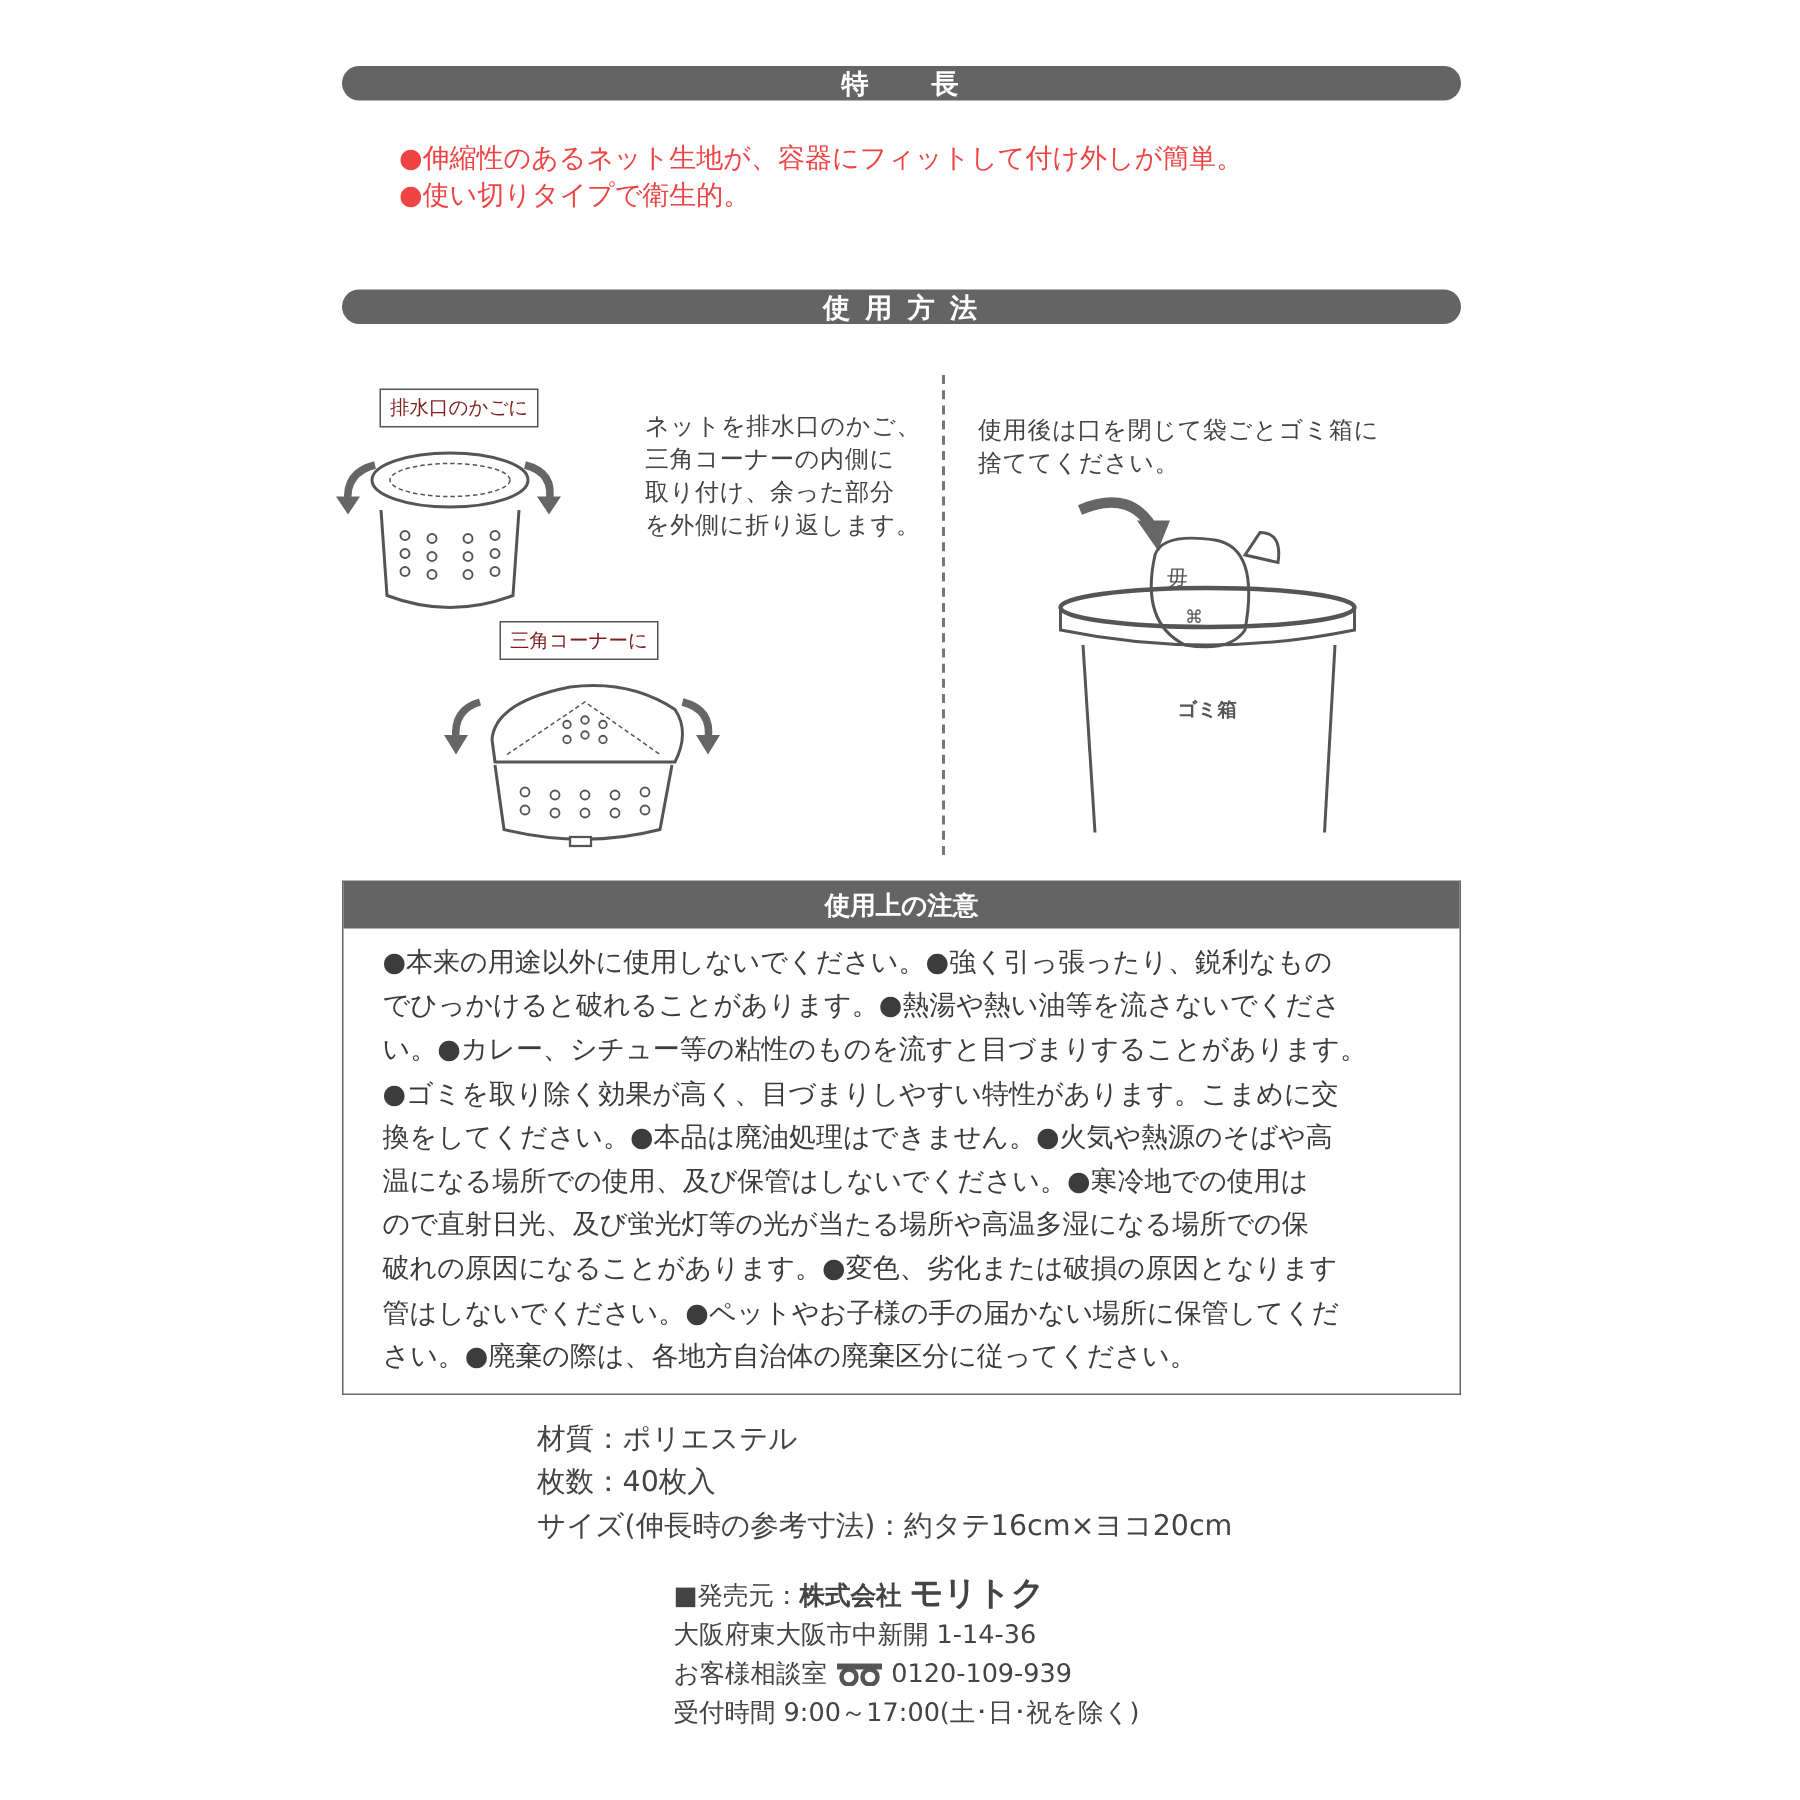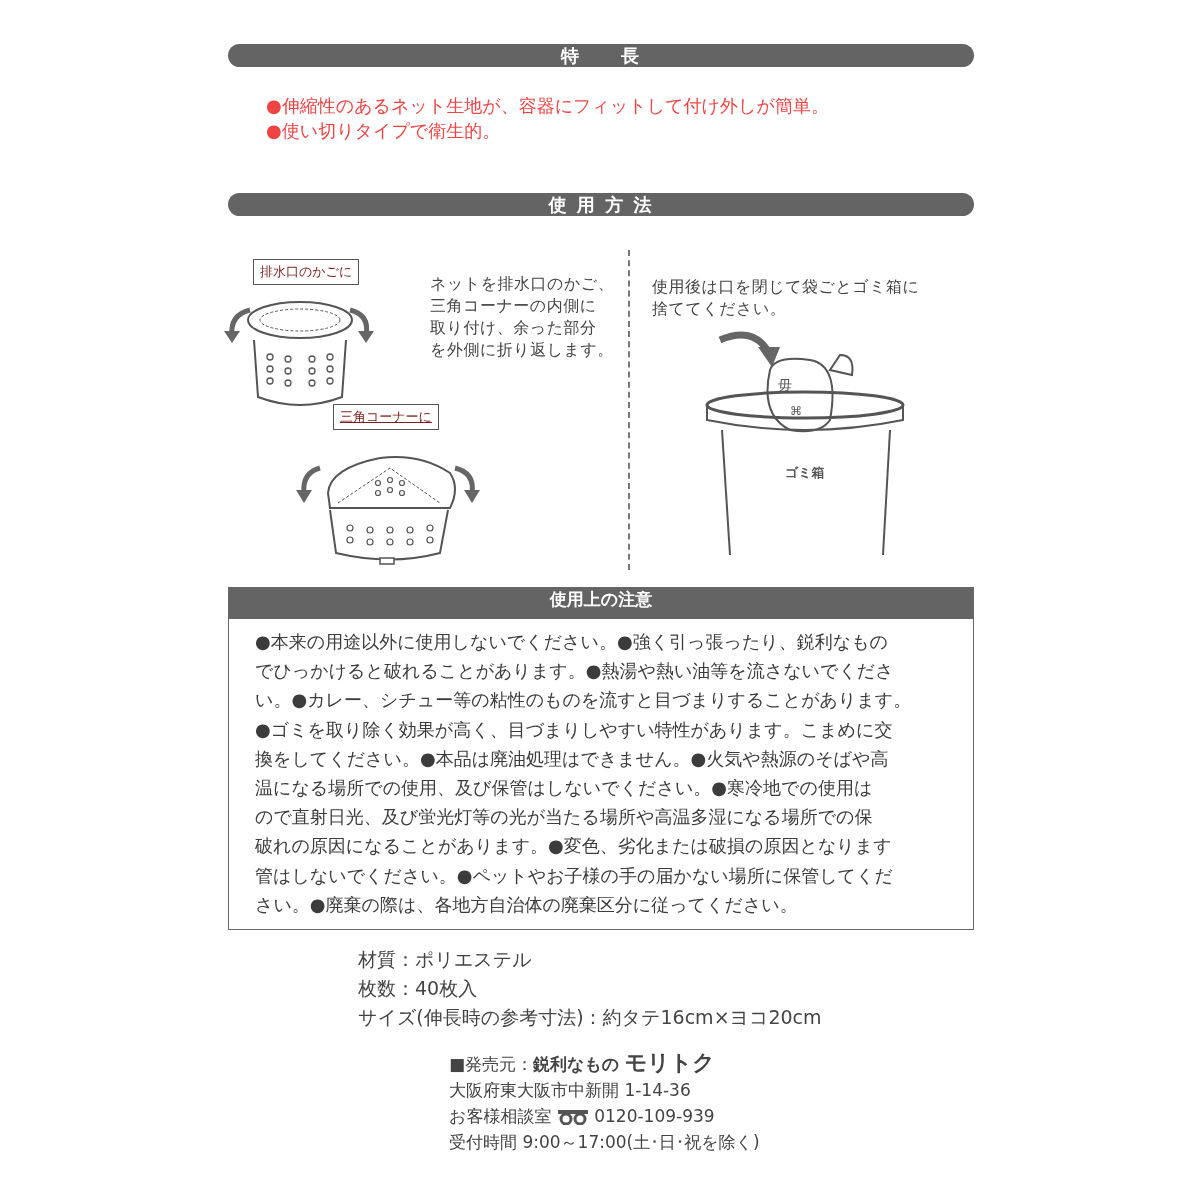--- a/index.html
+++ b/index.html
@@ -4,21 +4,21 @@
 <style>
   html, body { margin:0; padding:0; background:#ffffff; }
   body { width:1200px; height:1200px; position:relative; overflow:hidden; font-family:"DejaVu Sans", sans-serif; color:#4a4a4a; }
   .pill { position:absolute; left:228px; width:746px; height:23px; background:#646464; border-radius:16px; color:#fff; font-weight:bold; font-size:18px; display:flex; align-items:center; justify-content:center; letter-spacing:2px; }
   .feat-list { position:absolute; left:266px; top:93px; font-size:18px; line-height:25px; color:#ef4444; font-weight:normal; }
   .feat-list div { white-space:nowrap; }
   .label-box { position:absolute; border:1.5px solid #555; background:#fff; font-size:13px; padding:3px 6px; color:#7f1d1d; white-space:nowrap; }
   .instr { position:absolute; font-size:16px; line-height:22px; color:#444; white-space:nowrap; letter-spacing:0.5px; }
   .divider { position:absolute; left:628px; top:250px; height:320px; border-left:2px dashed #777; }
   .caution { position:absolute; left:228px; top:587px; width:744px; height:341px; border:1.5px solid #666; }
-  .caution-head { height:31px; background:#646464; color:#fff; font-weight:bold; font-size:17px; display:flex; align-items:flex-start; justify-content:center; }
+  .caution-head { height:31px; background:#646464; color:#fff; font-weight:bold; font-size:17px; display:flex; align-items:center; justify-content:center; }
   .caution-body { padding:8px 22px 0 26px; font-size:18px; line-height:29.2px; color:#3c3c3c; text-align:justify; }
   .specs { position:absolute; left:358px; top:945px; font-size:19px; line-height:29px; color:#444; white-space:nowrap; }
   .maker { position:absolute; left:449px; top:1050px; font-size:17px; line-height:26px; color:#444; white-space:nowrap; }
   .maker .brand { font-weight:bold; font-size:22px; }
   .maker .company { font-weight:bold; }
   .fd-icon { display:inline-block; vertical-align:middle; }
 </style>
 </head>
 <body>
 
@@ -60,21 +60,21 @@
   </g>
 </svg>
 
 <div class="instr" style="left:398px; top:273px;margin-left:32px;">
   <div>ネットを排水口のかご、</div>
   <div>三角コーナーの内側に</div>
   <div>取り付け、余った部分</div>
   <div>を外側に折り返します。</div>
 </div>
 
-<div class="label-box" style="left:333px; top:404px;text-decoration:underline;">三角コーナーに</div>
+<div class="label-box" style="left:333px; top:414px;">三角コーナーに</div>
 
 <svg style="position:absolute; left:290px; top:448px;" width="200" height="120">
   <path d="M30 20 Q12 25 14 45" fill="none" stroke="#666" stroke-width="5"></path>
   <polygon points="6,42 22,42 14,55" fill="#666"></polygon>
   <path d="M165 20 Q185 25 182 45" fill="none" stroke="#666" stroke-width="5"></path>
   <polygon points="174,42 190,42 182,55" fill="#666"></polygon>
   <path d="M38 45 Q40 20 90 10 Q130 5 160 25 Q170 40 160 60 L40 60 Z" fill="#fff" stroke="#555" stroke-width="2"></path>
   <path d="M48 55 L100 20 L150 55" fill="none" stroke="#555" stroke-width="1" stroke-dasharray="3,2"></path>
   <path d="M40 62 L46 105 Q100 118 150 105 L158 62" fill="#fff" stroke="#555" stroke-width="2"></path>
   <g fill="none" stroke="#555" stroke-width="1.2">
@@ -138,21 +138,21 @@
 </div>
 
 <div class="specs">
   <div>材質：ポリエステル</div>
   <div>枚数：40枚入</div>
   <div>サイズ(伸長時の参考寸法)：約タテ16cm×ヨコ20cm</div>
 </div>
 
 <div class="maker">
   <div>
-    <span>■発売元：</span><span class="company">鋭利なもの</span>
+    <span>■発売元：</span><span class="company">株式会社</span>
     <span class="brand">モリトク</span>
   </div>
   <div>大阪府東大阪市中新開 1-14-36</div>
   <div>
     <span>お客様相談室</span>
     <svg class="fd-icon" width="32" height="16">
       <rect x="1" y="1" width="30" height="4" fill="#555"></rect>
       <circle cx="9" cy="10" r="5" fill="none" stroke="#555" stroke-width="3"></circle>
       <circle cx="23" cy="10" r="5" fill="none" stroke="#555" stroke-width="3"></circle>
     </svg>

